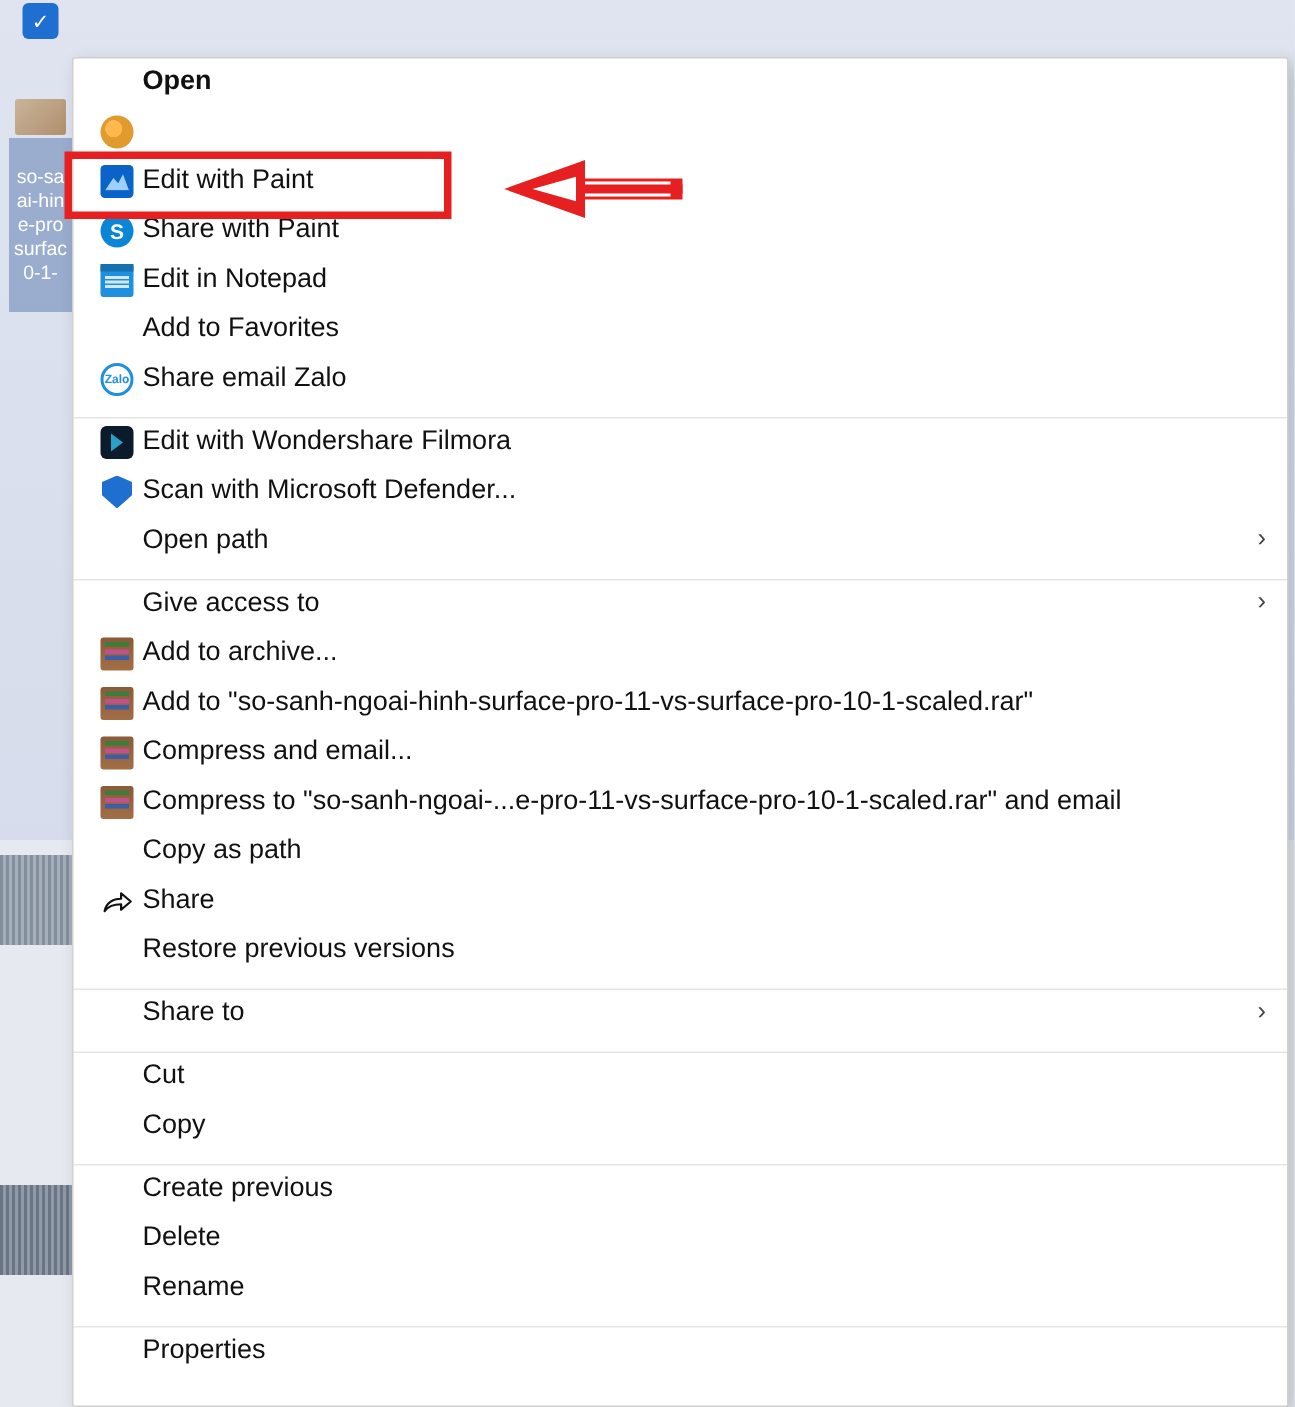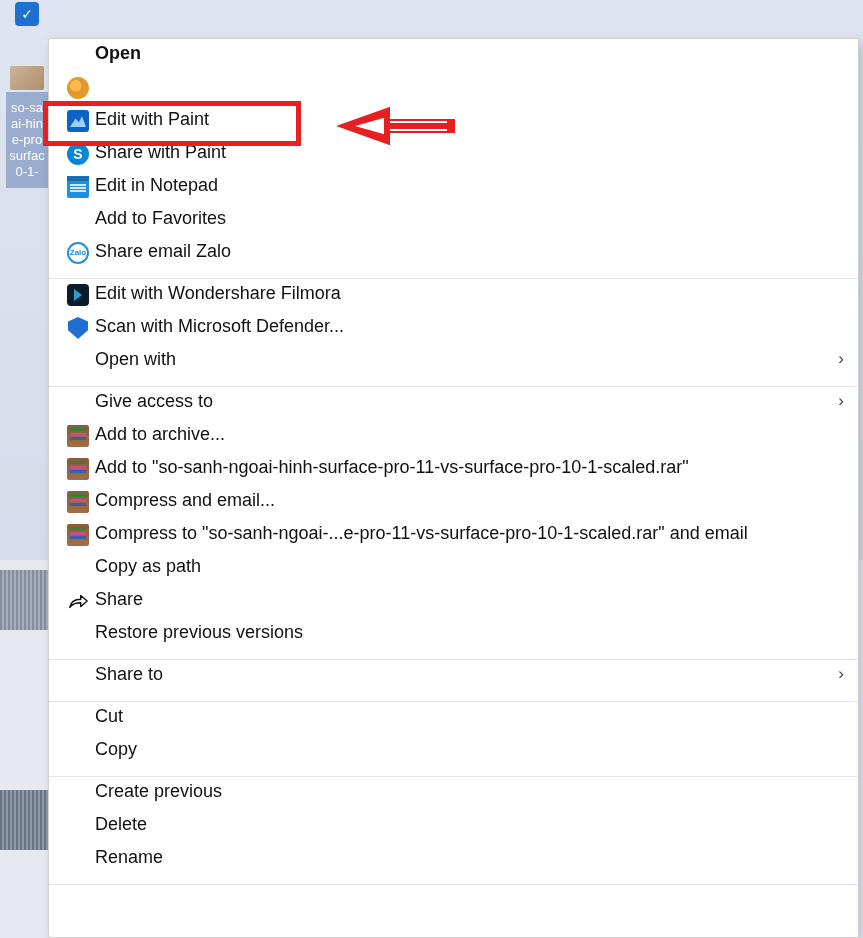--- a/index.html
+++ b/index.html
@@ -41,21 +41,21 @@
     display: flex; align-items: center; justify-content: center;
     color: #fff; font-size: 14px;
   }
   .dicon .thumb {
     width: 34px; height: 24px; margin: 40px auto 2px;
     background: linear-gradient(135deg,#c9b49a,#b08f6c);
     border-radius: 2px;
   }
   .dicon .fname {
     background: rgba(100,130,180,0.55);
-    color: #fff; padding: 8px 0; overflow: hidden;
+    color: #fff; padding: 18px 0; overflow: hidden;
   }
 
   
   .context-menu {
     position: absolute; top: 38px; left: 48px; right: 4px; bottom: 0;
     background: #fff; border: 1px solid #d0d0d0; border-radius: 2px;
     box-shadow: 4px 4px 12px rgba(0,0,0,0.18);
     padding: 4px 0 0 0;
     font-size: 18px; color: #111;
   }
@@ -172,21 +172,21 @@
       <span class="lbl">Edit with Wondershare Filmora</span>
     </div>
     <div class="mi">
       <span class="iconslot">
         <span class="ic ic-defender"></span>
       </span>
       <span class="lbl">Scan with Microsoft Defender...</span>
     </div>
     <div class="mi">
       <span class="iconslot"></span>
-      <span class="lbl">Open with</span>
+      <span class="lbl">Open path</span>
       <span class="chev">›</span>
     </div>
     <div class="sep"></div>
     <div class="mi">
       <span class="iconslot"></span>
       <span class="lbl">Give access to</span>
       <span class="chev">›</span>
     </div>
     <div class="mi">
       <span class="iconslot">
@@ -254,20 +254,21 @@
       <span class="iconslot"></span>
       <span class="lbl">Delete</span>
     </div>
     <div class="mi">
       <span class="iconslot"></span>
       <span class="lbl">Rename</span>
     </div>
     <div class="sep"></div>
     <div class="mi">
       <span class="iconslot"></span>
+      <span class="lbl">Properties</span>
     </div>
   </div>
 
 <div class="hlbox" id="hl" style="left: 43px; top: 101px; width: 258px; height: 45px;"></div>
 
 <svg class="anno-arrow" id="arrow" width="130" height="50" viewBox="0 0 130 50" style="left: 327px; top: 100.5px;">
   <g fill="none" stroke="#e62020" stroke-width="6">
     <path d="M128 25 L60 25"></path>
     <path d="M60 14 L60 36"></path>
     <path d="M60 10 L18 25 L60 40 Z" fill="none"></path>

